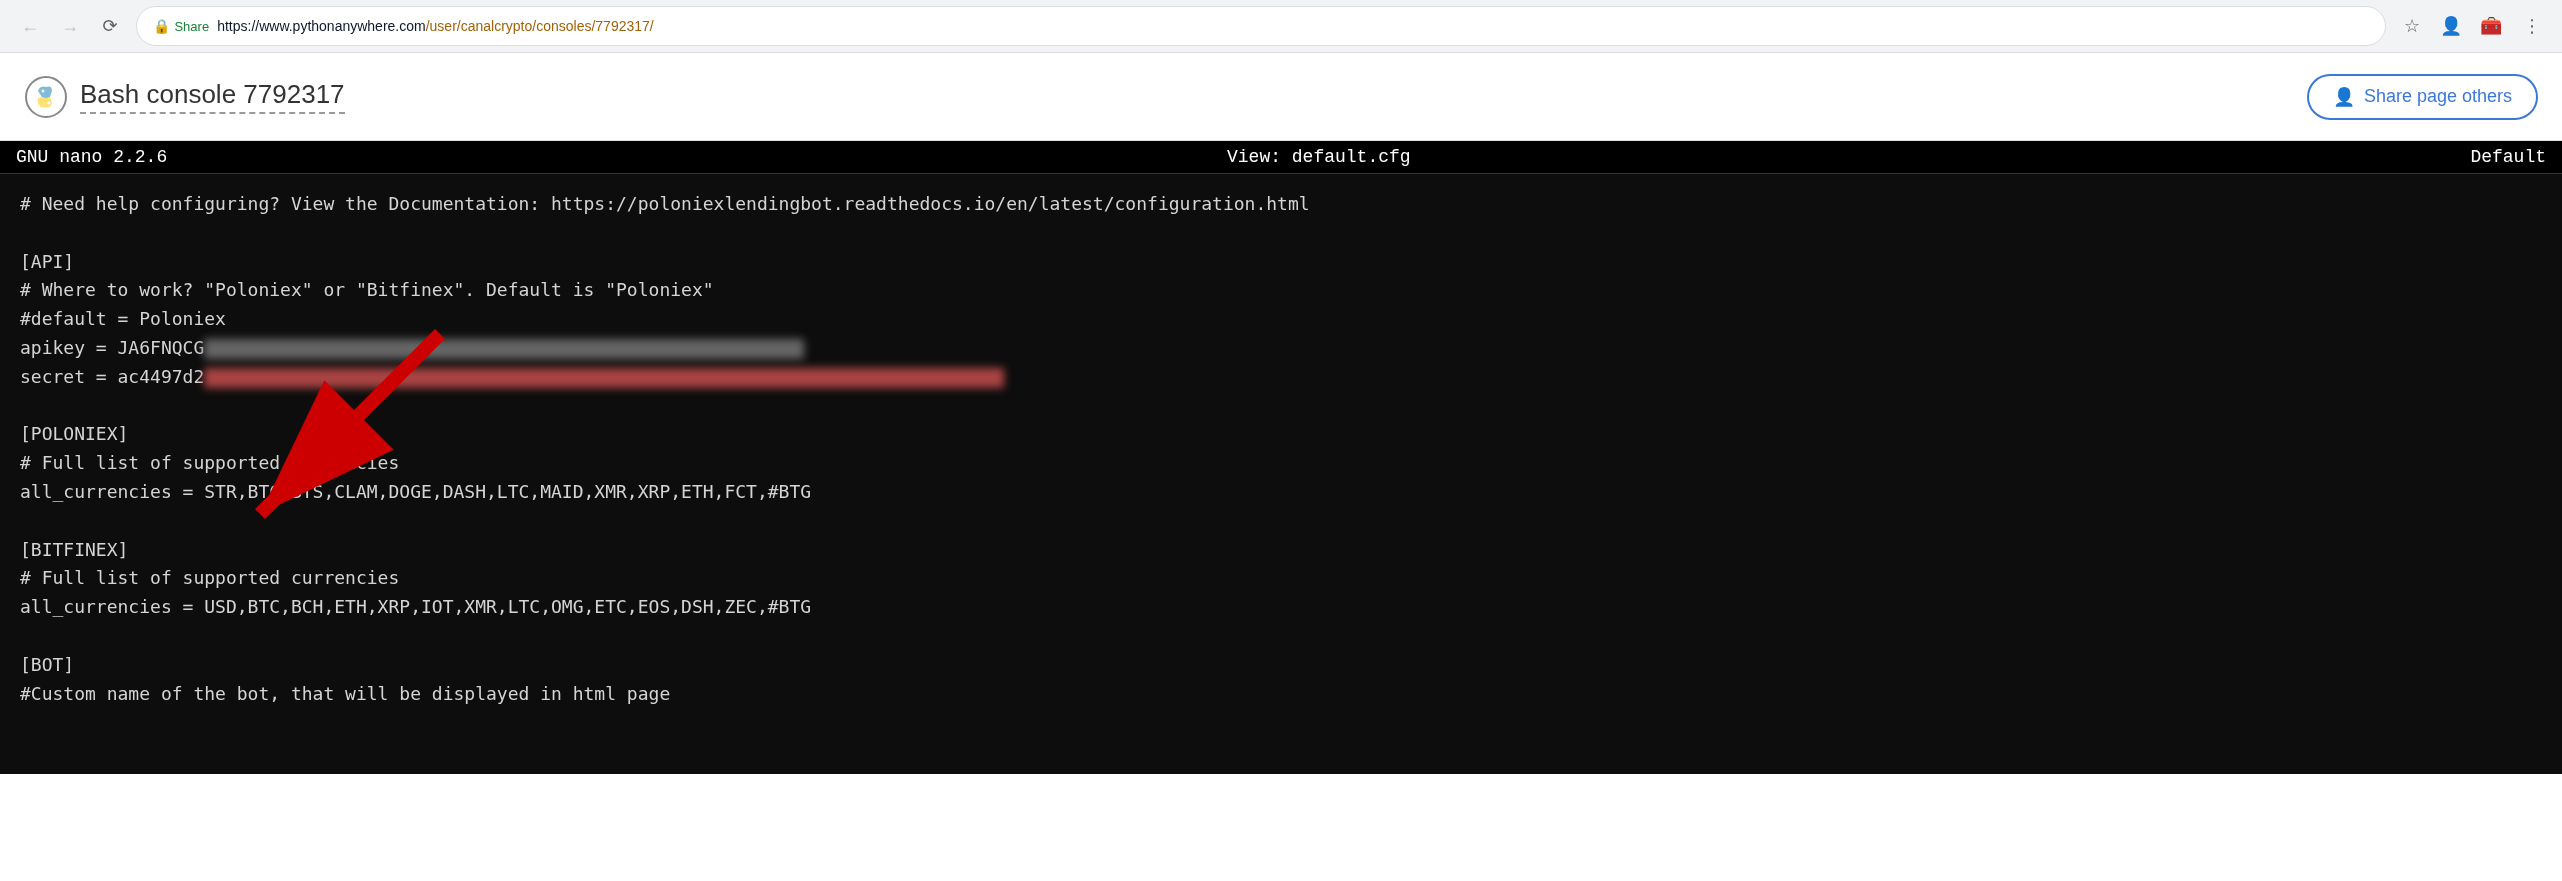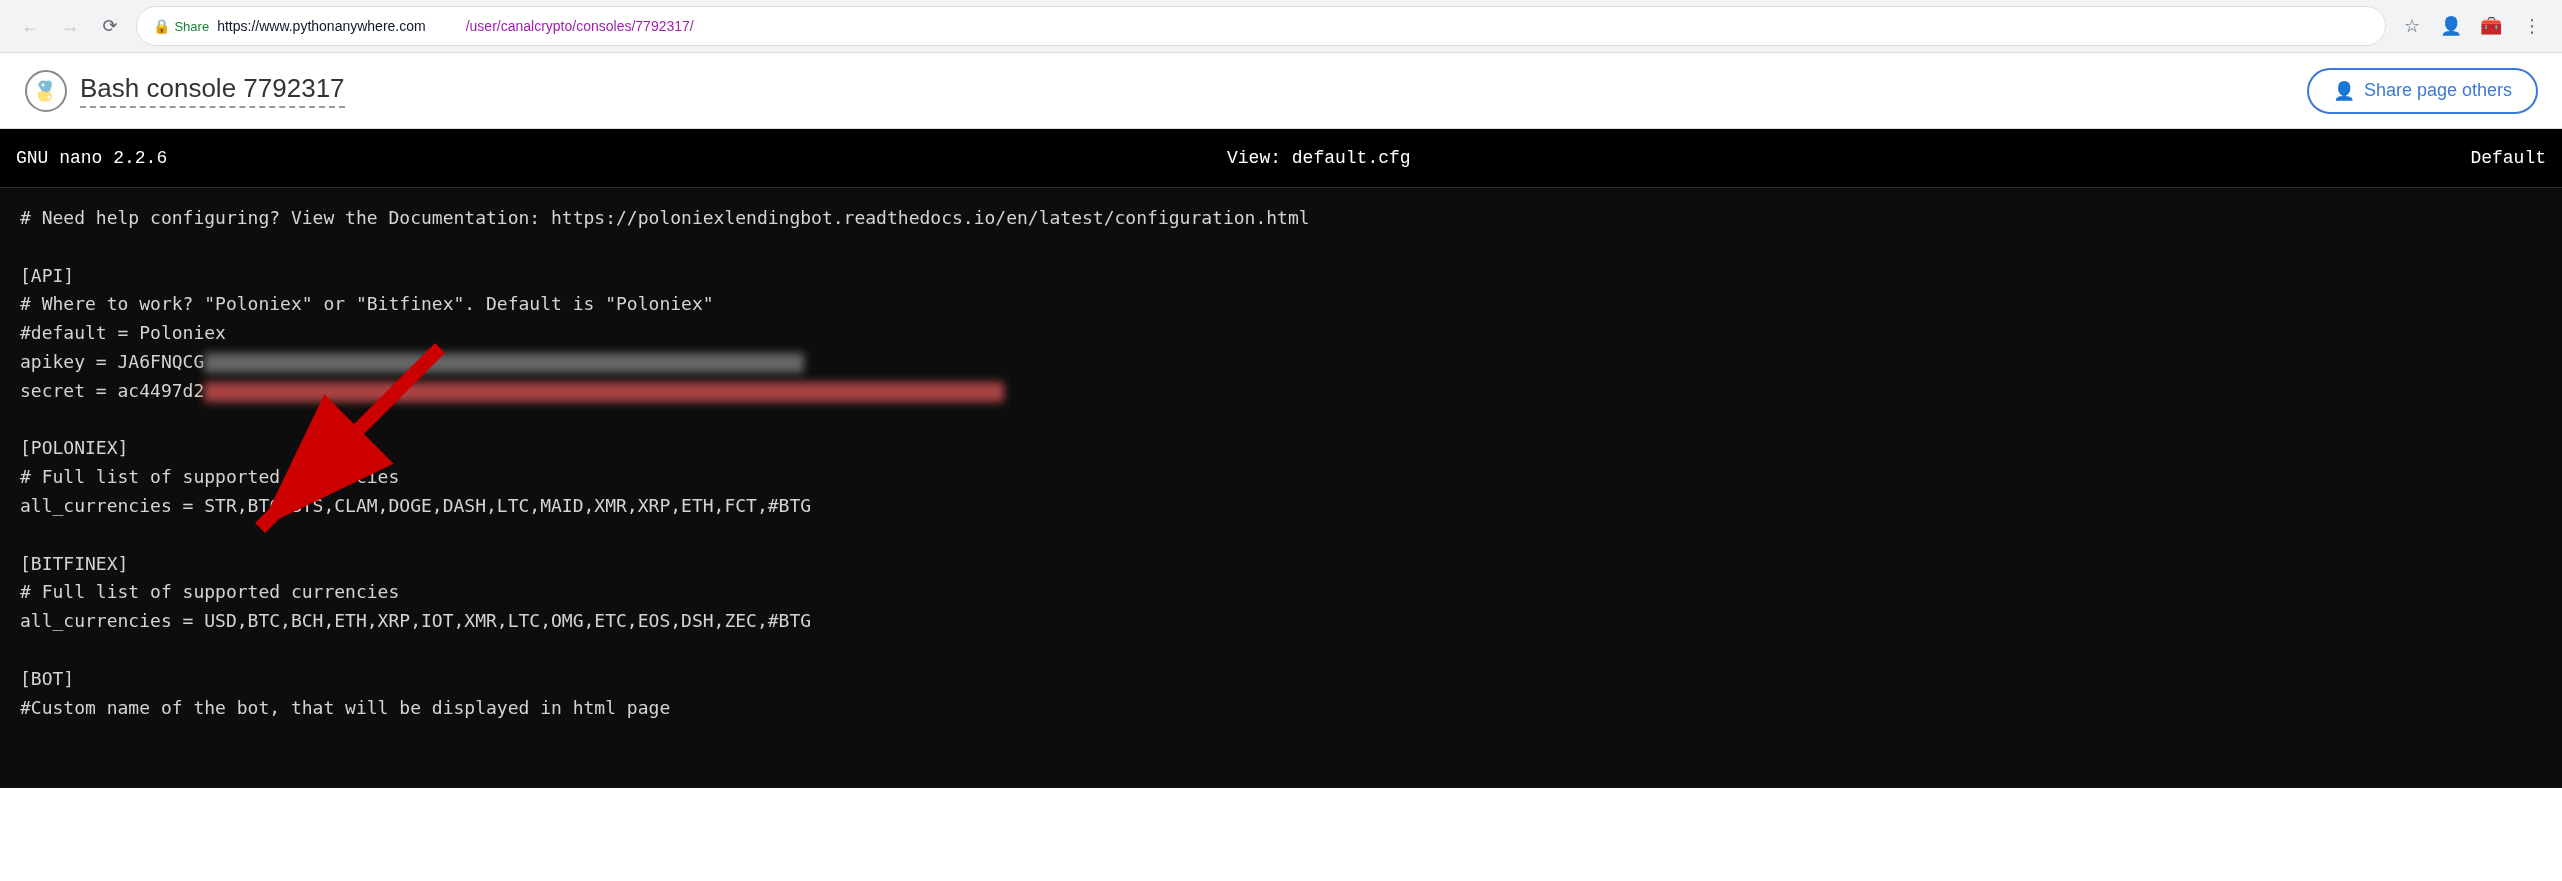--- a/index.html
+++ b/index.html
@@ -70,22 +70,21 @@
       color: #202124;
       font-size: 14px;
       flex: 1;
     }
 
     .url-domain {
       color: #0f172a;
     }
 
     .url-path {
-      color: #a21caf;
-      margin-left: 40px;
+      color: #a16207;
     }
 
     .browser-icons {
       display: flex;
       align-items: center;
       gap: 4px;
     }
 
     .browser-icon-btn {
       width: 36px;
@@ -102,21 +101,21 @@
     }
 
     
     .page-header {
       display: flex;
       align-items: center;
       justify-content: space-between;
       padding: 16px 24px;
       background: #fff;
       border-bottom: 1px solid #e0e0e0;
-      height: 76px;
+      height: 88px;
     }
 
     .page-title-area {
       display: flex;
       align-items: center;
       gap: 12px;
     }
 
     .logo {
       width: 44px;
@@ -144,21 +143,21 @@
       cursor: pointer;
       font-weight: 500;
     }
 
     
     .nano-statusbar {
       background: #000;
       color: #fff;
       font-family: 'Courier New', monospace;
       font-size: 18px;
-      padding: 19px 16px;
+      padding: 6px 16px;
       display: flex;
       justify-content: space-between;
       border-bottom: 1px solid #333;
     }
 
     
     .terminal {
       background: #0d0d0d;
       color: #d4d4d4;
       font-family: 'Courier New', Courier, monospace;

